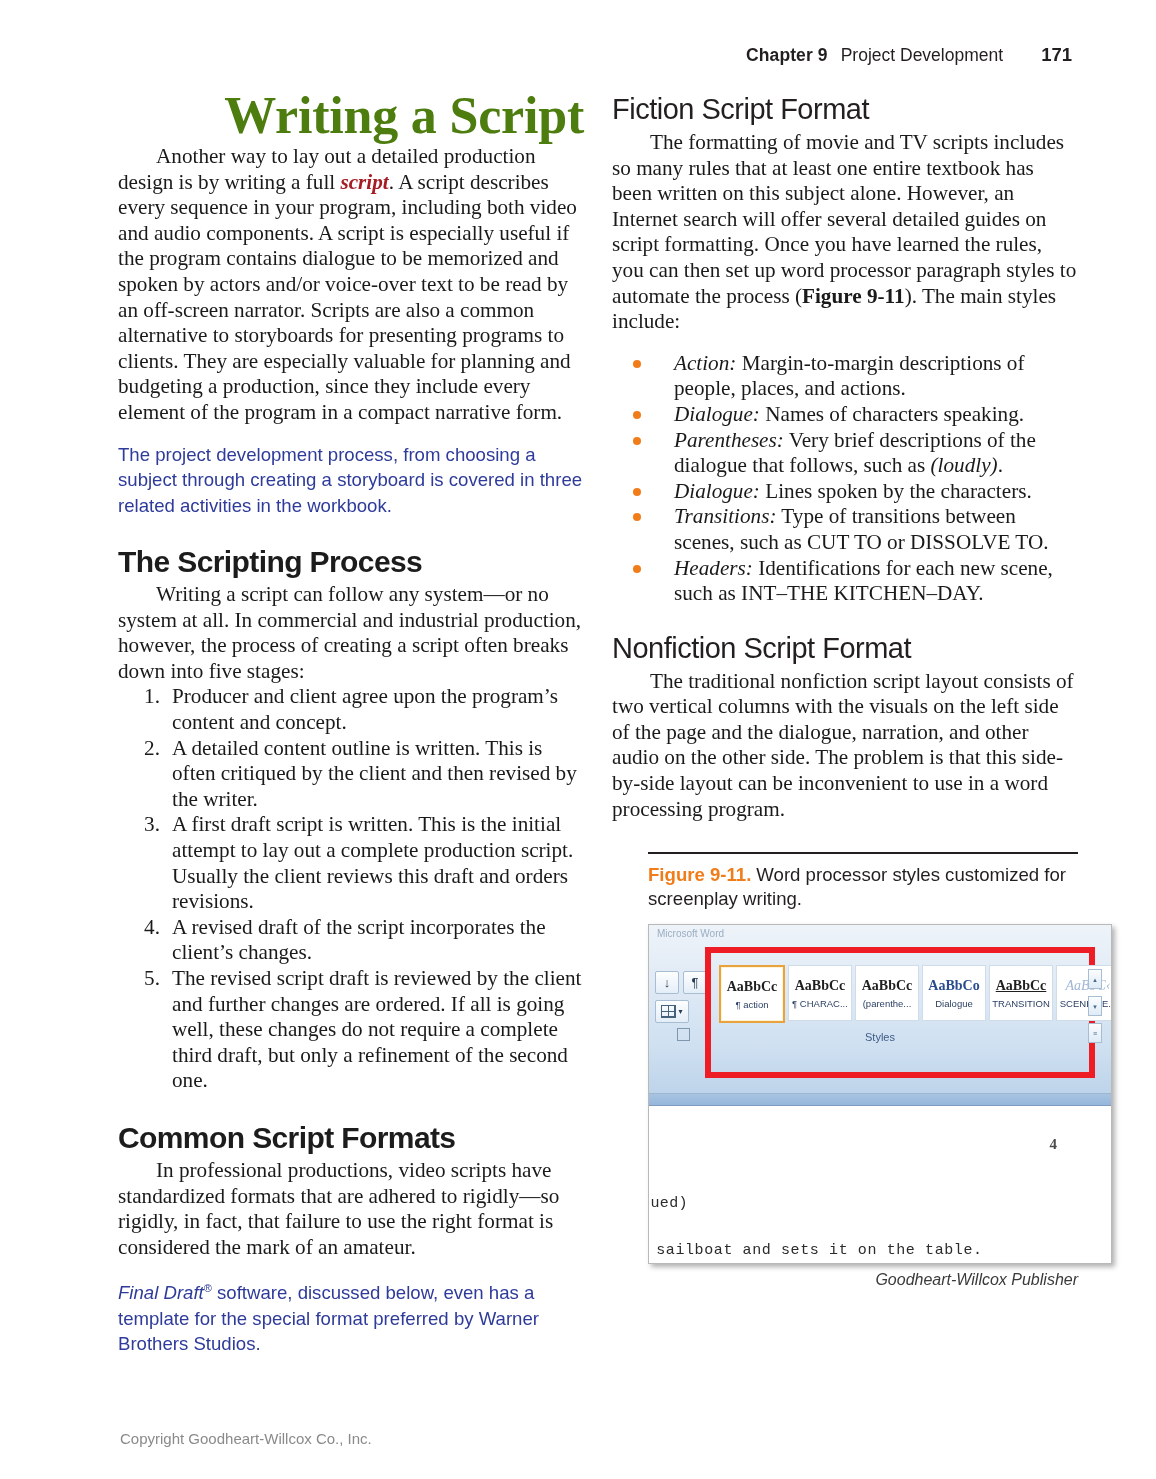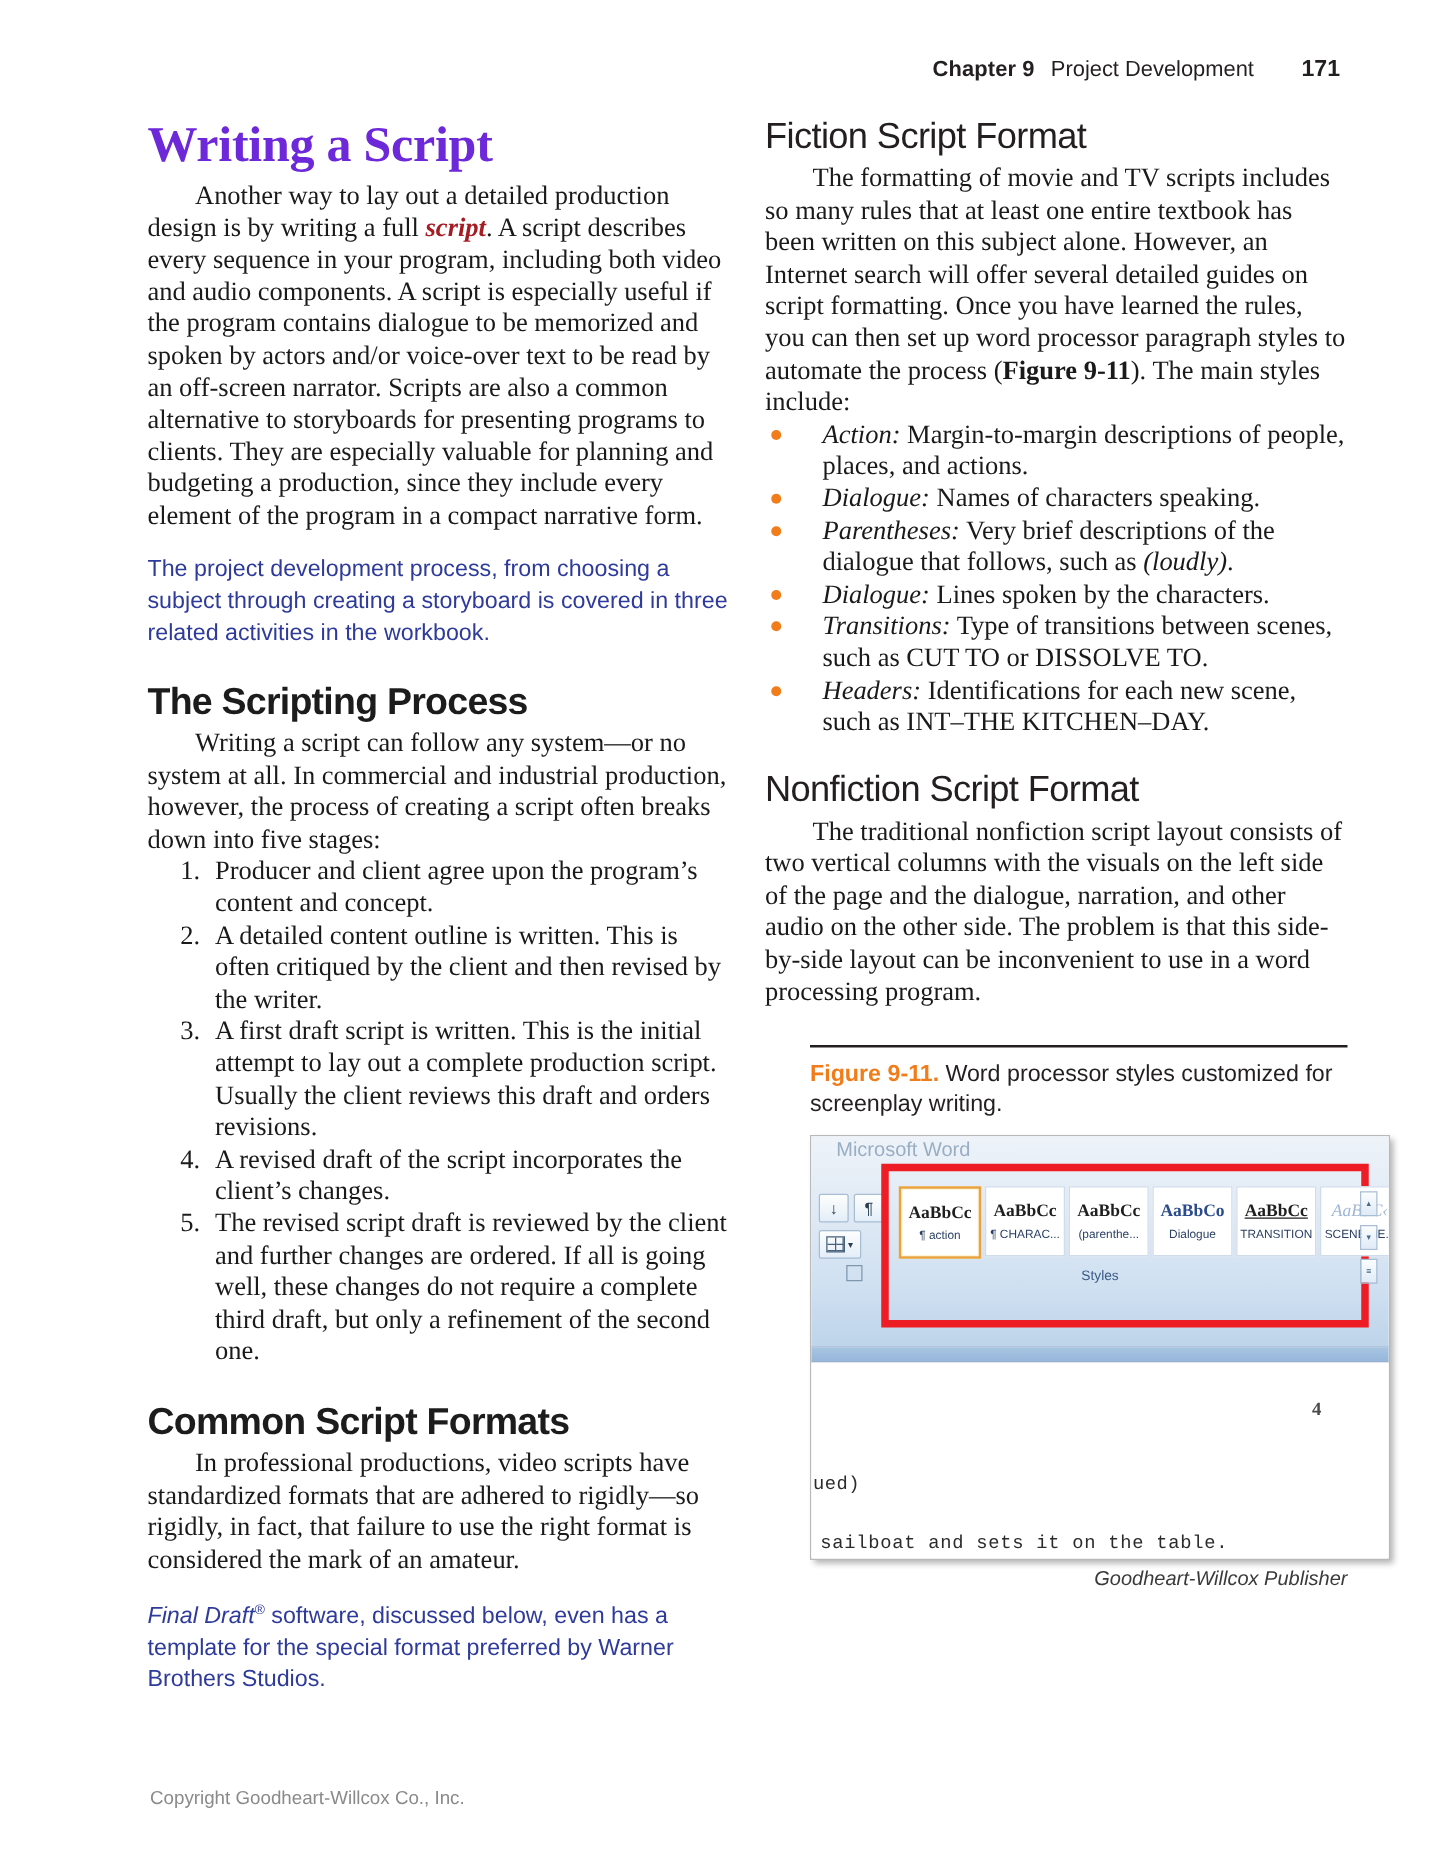--- a/index.html
+++ b/index.html
@@ -50,24 +50,25 @@
     width: 466px;
   }
   .col-left  { left: 118px; }
   .col-right { left: 612px; }
 
   
   h1.section-title {
     margin: 0 0 4px 0;
     font-family: "Liberation Serif", serif;
     font-weight: bold;
-    font-size: 40px;
+    font-size: 52px;
     line-height: 48px;
-    color: #6d28d9;
+    color: #4d7c0f;
     letter-spacing: -0.2px;
+    text-align: right;
   }
   h2.head-2 {
     margin: 26px 0 2px 0;
     font-family: "Liberation Sans", sans-serif;
     font-weight: bold;
     font-size: 30px;
     line-height: 36px;
     color: #1c1c1c;
     letter-spacing: -0.6px;
   }
@@ -123,21 +124,21 @@
     position: absolute;
     left: 18px;
     top: 0;
     width: 24px;
     text-align: right;
     font-size: 21.2px;
   }
 
   
   ul.bullet-list {
-    margin: 0;
+    margin: 16px;
     padding: 0;
     list-style: none;
   }
   ul.bullet-list > li {
     position: relative;
     padding-left: 46px;
     font-size: 21.2px;
     line-height: 25.6px;
   }
   ul.bullet-list > li .dot {
@@ -191,23 +192,22 @@
   .shot-ribbon {
     position: relative;
     height: 168px;
     background: linear-gradient(180deg,#eef3f9 0%,#dde8f4 42%,#cfe0f1 72%,#bed4ea 100%);
     border-bottom: 1px solid #9db6d0;
   }
   .shot-appname {
     position: absolute;
     left: 8px;
     top: 3px;
-    font-size: 16px;
+    font-size: 10px;
     color: #9aaec3;
-    margin-left: 12px;
   }
   
   .mini-tools {
     position: absolute;
     left: 6px;
     top: 46px;
     width: 56px;
   }
   .mini-row { display: flex; gap: 4px; margin-bottom: 6px; }
   .mini-btn {

